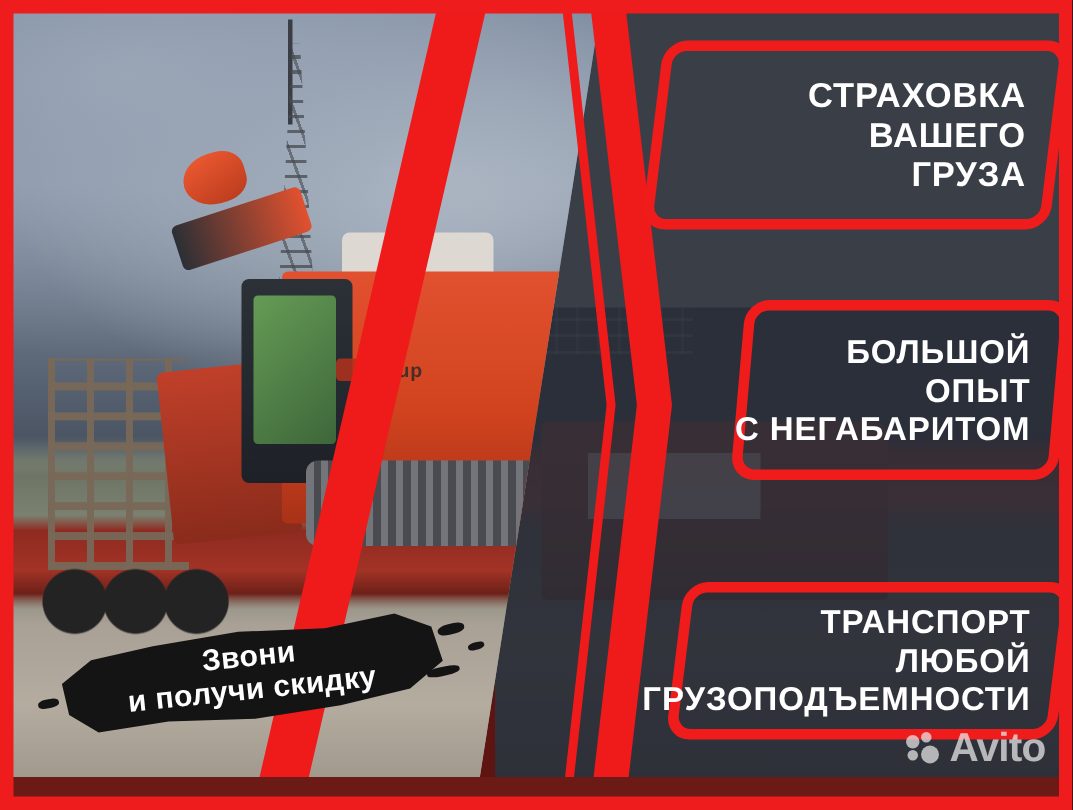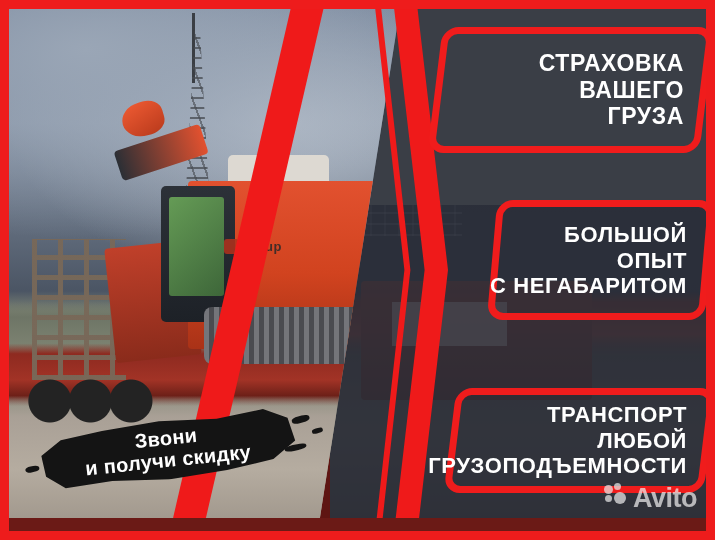--- a/index.html
+++ b/index.html
@@ -152,21 +152,21 @@
   .sp2{right:-26px;top:26px;width:11px;height:5px;transform:rotate(-10deg);}
   .sp3{right:-8px;top:40px;width:22px;height:6px;transform:rotate(-6deg);}
   .sp4{left:-12px;top:34px;width:14px;height:6px;transform:rotate(-5deg);}
   .brush-text{position:absolute;inset:0;display:flex;flex-direction:column;
      justify-content:center;align-items:center;color:#fff;font-weight:700;
      line-height:1.1;}
   .brush-text .l1{font-size:20px;letter-spacing:.3px;}
   .brush-text .l2{font-size:20px;letter-spacing:.3px;}
 
   
-  .avito{position:absolute;right:18px;bottom:26px;display:flex;
+  .avito{position:absolute;right:18px;bottom:26px;display:flex;align-items:center;
      gap:5px;opacity:.72;}
   .avito-dots{position:relative;width:24px;height:21px;}
   .avito-dots i{position:absolute;border-radius:50%;background:#e9e9e9;display:block;}
   .avito-dots i:nth-child(1){left:0;top:2px;width:9px;height:9px;}
   .avito-dots i:nth-child(2){left:10px;top:0;width:7px;height:7px;}
   .avito-dots i:nth-child(3){left:1px;top:12px;width:7px;height:7px;}
   .avito-dots i:nth-child(4){left:10px;top:9px;width:12px;height:12px;}
   .avito-text{color:#ededed;font-size:27px;font-weight:700;letter-spacing:-.5px;}
 </style>
 </head>

